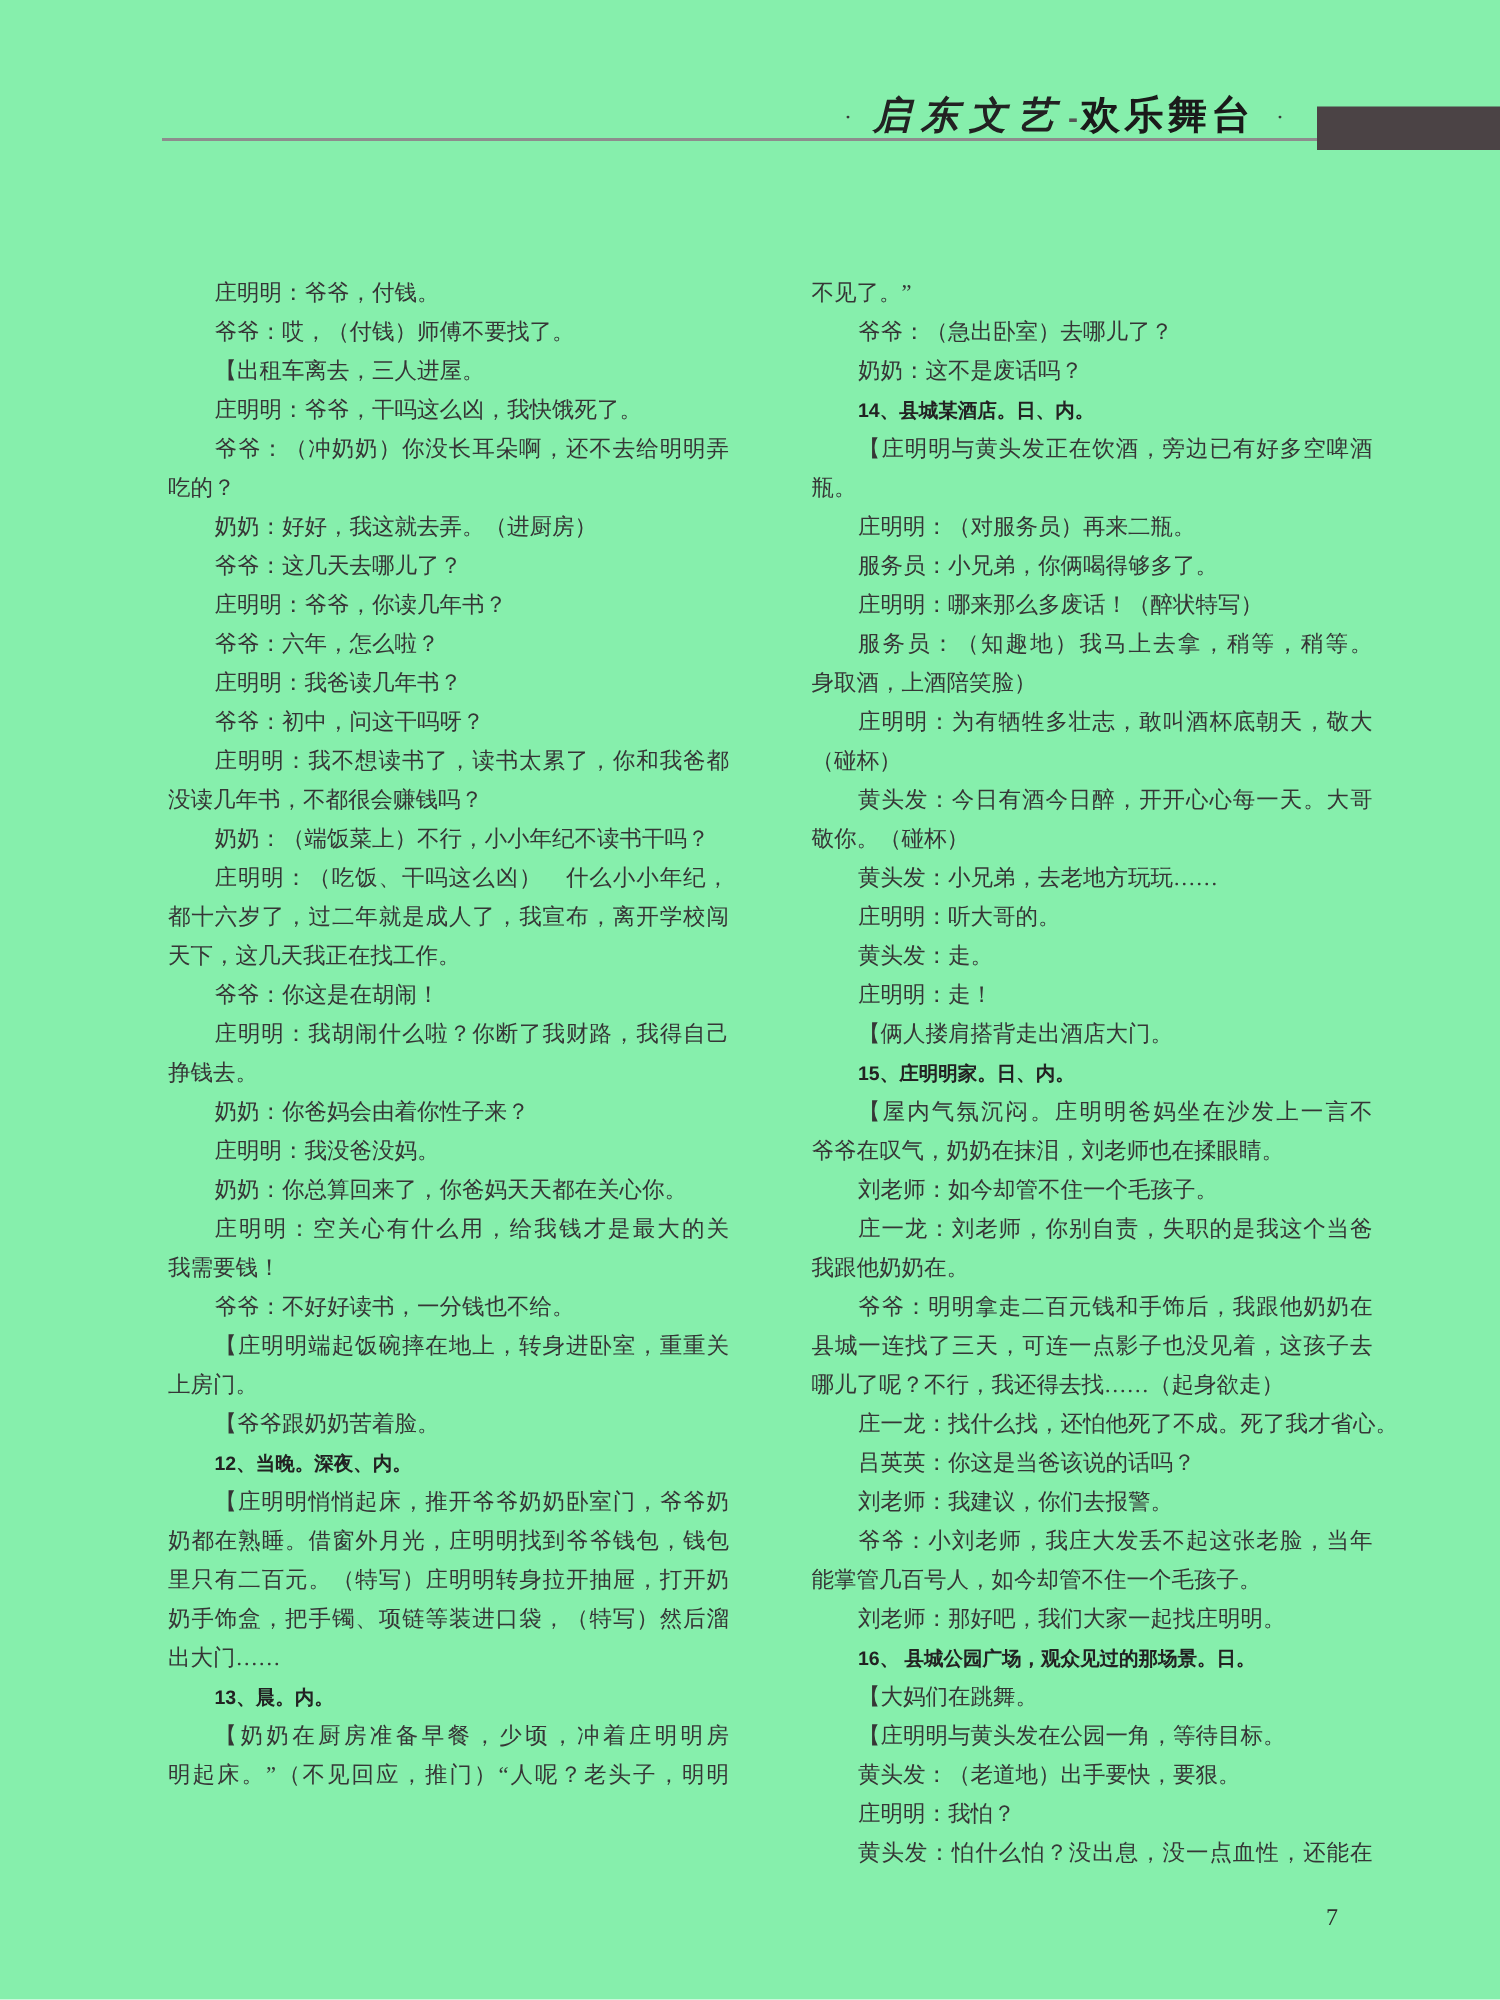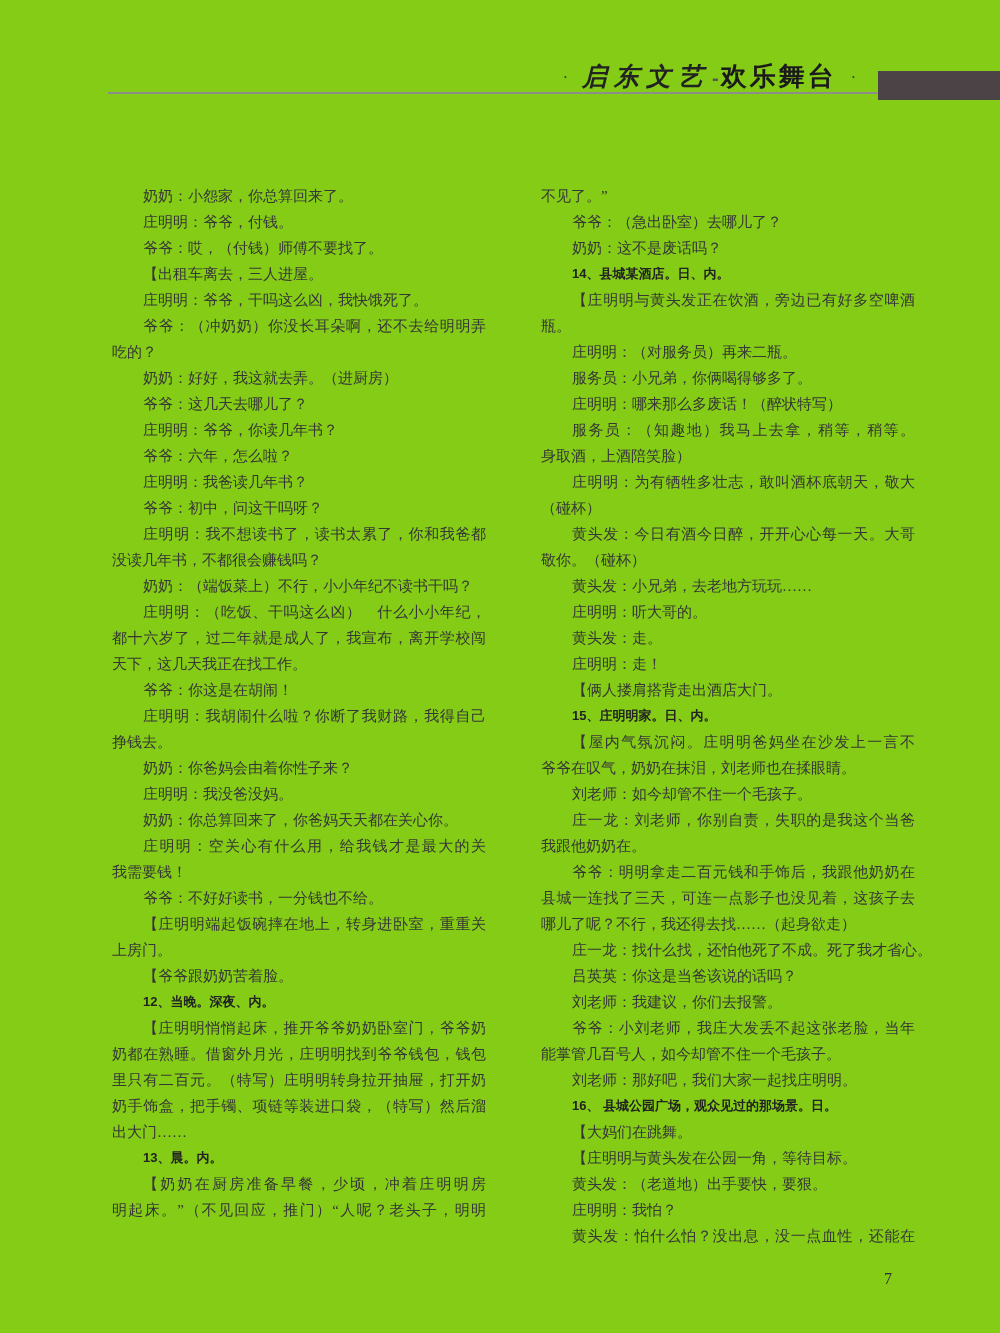--- a/index.html
+++ b/index.html
@@ -4,21 +4,21 @@
 <style>
   html, body {
     margin: 0;
     padding: 0;
     background: #ffffff;
   }
   .page {
     position: relative;
     width: 1000px;
     height: 1333px;
-    background: #84cc16;
+    background: #86efac;
     overflow: hidden;
     font-family: "Liberation Serif", "DejaVu Serif", serif;
   }
 
   
   .header-title {
     position: absolute;
     top: 60px;
     right: 130px;
     height: 32px;
@@ -117,21 +117,20 @@
 
 <div class="page">
 
   <div class="header-title">
     <span class="dot">·</span><span class="mag">启东文艺</span><span class="dash">-</span><span class="sec">欢乐舞台</span><span class="dot">·</span>
   </div>
   <div class="header-rule"></div>
   <div class="header-block"></div>
 
   <div class="col col-left" id="col-left">
-      <div class="ln ind">奶奶：小怨家，你总算回来了。</div>
       <div class="ln ind">庄明明：爷爷，付钱。</div>
       <div class="ln ind">爷爷：哎，（付钱）师傅不要找了。</div>
       <div class="ln ind">【出租车离去，三人进屋。</div>
       <div class="ln ind">庄明明：爷爷，干吗这么凶，我快饿死了。</div>
       <div class="ln ind jf">爷爷：（冲奶奶）你没长耳朵啊，还不去给明明弄</div>
       <div class="ln">吃的？</div>
       <div class="ln ind">奶奶：好好，我这就去弄。（进厨房）</div>
       <div class="ln ind">爷爷：这几天去哪儿了？</div>
       <div class="ln ind">庄明明：爷爷，你读几年书？</div>
       <div class="ln ind">爷爷：六年，怎么啦？</div>

